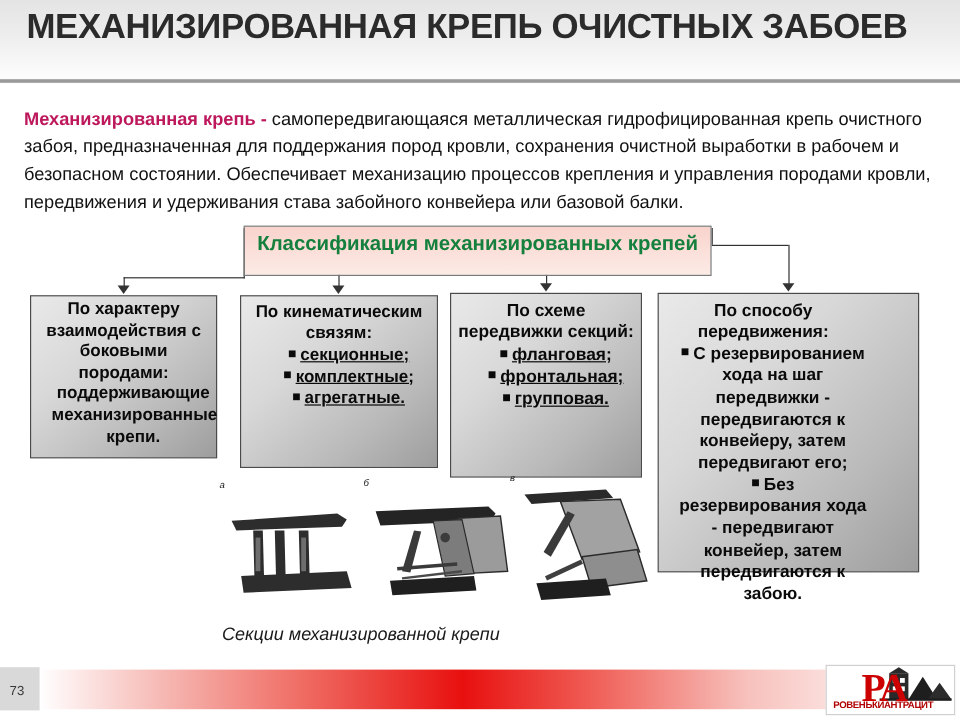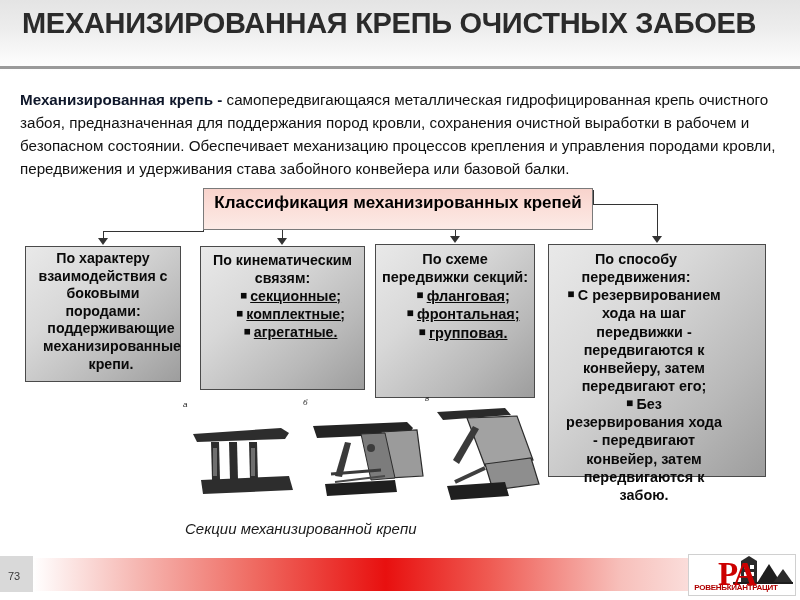--- a/index.html
+++ b/index.html
@@ -29,32 +29,32 @@
     position: absolute; left: 22px; top: 8px; width: 760px;
     font-size: 29px; font-weight: bold; line-height: 1.08;
     color: #2b2b2b; letter-spacing: -0.3px;
   }
 
   
   #body-text {
     position: absolute; left: 20px; top: 88px; width: 760px;
     font-size: 15.2px; line-height: 1.52; color: #111111;
   }
-  #body-text .lead { color: #0f172a; font-weight: bold; margin-top: 36px; }
+  #body-text .lead { color: #be185d; font-weight: bold; margin-top: 36px; }
 
   
   #class-box {
     position: absolute; left: 203px; top: 188px; width: 390px; height: 42px;
     background: linear-gradient(to bottom, #f8d3cc 0%, #fbded8 45%, #fcebe6 100%);
     border: 1px solid #7a7a7a;
   }
   #class-text {
     position: absolute; left: 203px; top: 192px; width: 390px;
     text-align: center; font-size: 17px; font-weight: bold;
-    line-height: 1.35; color: #000000;
+    line-height: 1.35; color: #15803d;
   }
 
   
   .conn { position: absolute; background: #333333; }
   .conn-h { height: 1px; }
   .conn-v { width: 1px; }
   .arrowhead {
     position: absolute; width: 0; height: 0;
     border-left: 5px solid transparent;
     border-right: 5px solid transparent;

